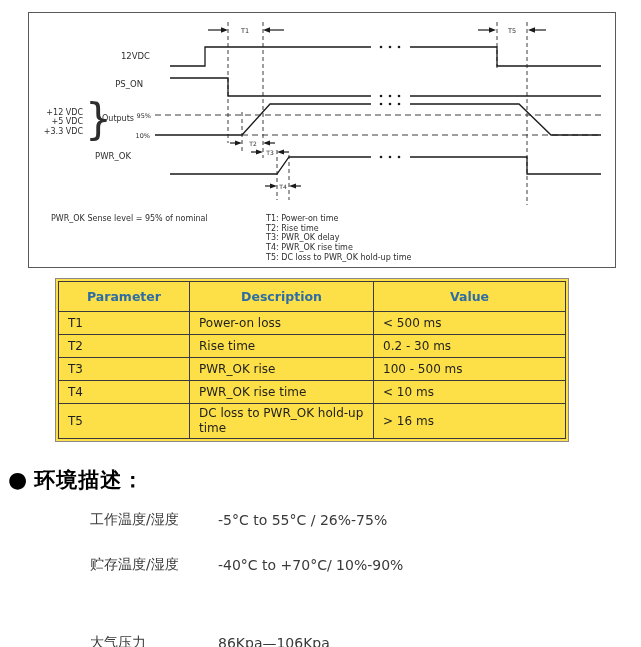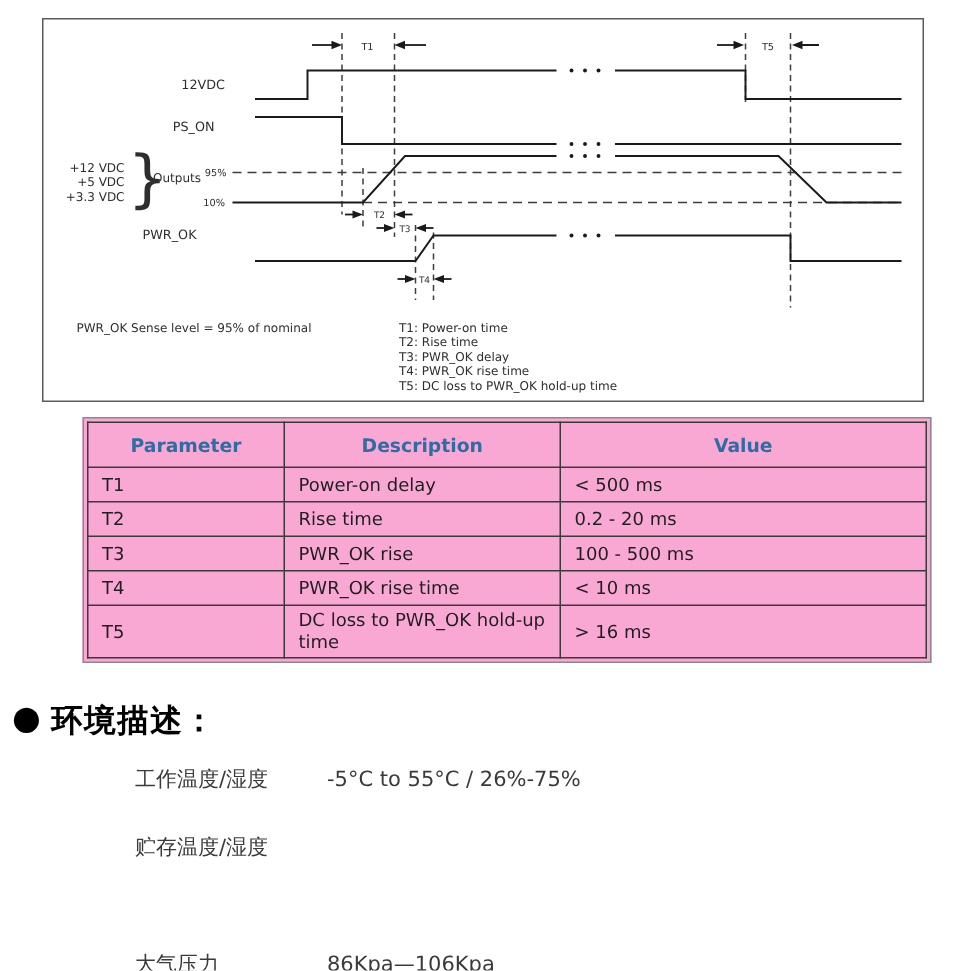--- a/index.html
+++ b/index.html
@@ -26,22 +26,22 @@
   .arrline{stroke:var(--line-color);stroke-width:1.2;}
   .arrhead{fill:var(--line-color);stroke:none;}
   .dg-label{fill:#2e2e2e;font-family:"DejaVu Sans","Liberation Sans",sans-serif;}
   .fs85{font-size:8.5px;}
   .fs8{font-size:8px;}
   .fs65{font-size:6.5px;}
   .fs6{font-size:6px;}
   .dot{fill:var(--line-color);stroke:none;}
   
   .table-wrap{
-    position:absolute;left:55px;top:278px;width:566px;
-    border:1px solid #8a8a8a;background:#f9a8d4;padding:2px;
+    position:absolute;left:55px;top:278px;width:514px;
+    border:1px solid #8a8a8a;background:#fde047;padding:2px;
   }
   table.params{
     width:100%;border-collapse:collapse;table-layout:fixed;
     font-size:12px;color:#1f1f1f;
   }
   table.params th,table.params td{
     border:1.4px solid #3a3a3a;vertical-align:middle;
   }
   table.params th{
     color:var(--table-header-text);font-weight:bold;font-size:12.5px;
@@ -198,27 +198,27 @@
     <thead>
       <tr>
         <th>Parameter</th>
         <th>Description</th>
         <th>Value</th>
       </tr>
     </thead>
     <tbody>
       <tr>
         <td>T1</td>
-        <td>Power-on delay</td>
+        <td>Power-on loss</td>
         <td>&lt; 500 ms</td>
       </tr>
       <tr>
         <td>T2</td>
         <td>Rise time</td>
-        <td>0.2 - 20 ms</td>
+        <td>0.2 - 30 ms</td>
       </tr>
       <tr>
         <td>T3</td>
         <td>PWR_OK rise</td>
         <td>100 - 500 ms</td>
       </tr>
       <tr>
         <td>T4</td>
         <td>PWR_OK rise time</td>
         <td>&lt; 10 ms</td>
@@ -236,17 +236,18 @@
   <span class="env-bullet">●</span>
   <span class="env-title">环境描述：</span>
 </div>
 
 <div class="env-row env-row-0">
   <span class="env-label">工作温度/湿度</span>
   <span class="env-value">-5°C to 55°C / 26%-75%</span>
 </div>
 <div class="env-row env-row-1">
   <span class="env-label">贮存温度/湿度</span>
+  <span class="env-value">-40°C to +70°C/ 10%-90%</span>
 </div>
 <div class="env-row env-row-2">
   <span class="env-label">大气压力</span>
   <span class="env-value">86Kpa—106Kpa</span>
 </div>
 
 </body></html>

